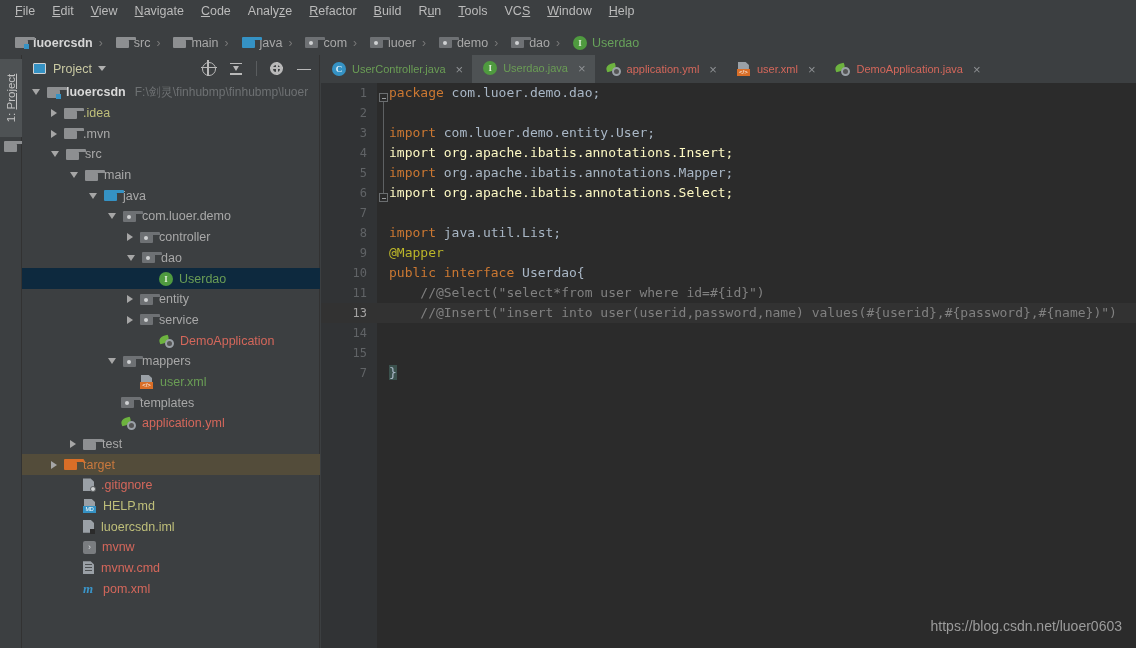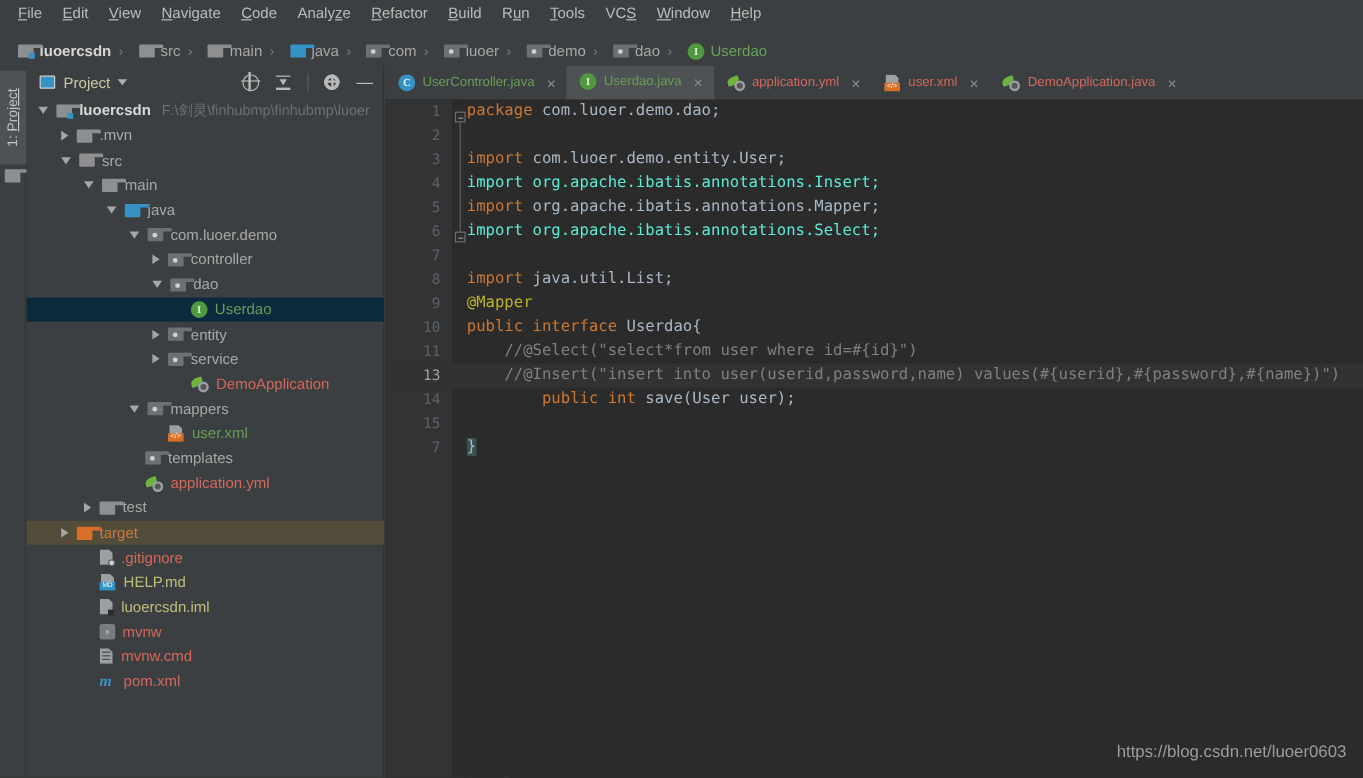--- a/index.html
+++ b/index.html
@@ -202,21 +202,21 @@
   .cline { position: relative; height: 20px; }
   .cline.caret { background: #323232; }
   .cline .num { position: absolute; left: 0; width: 46px; text-align: right;
       font-family: "DejaVu Sans Mono", monospace; font-size: 12px; color: #606366;
       line-height: 20px; }
   .cline.caret .num { color: #a4a3a3; }
   .cline .code { position: absolute; left: 68px; font-family: "DejaVu Sans Mono", monospace;
       font-size: 13px; line-height: 20px; white-space: pre; color: #a9b7c6; }
   .kw { color: #cc7832; }
   .cmt { color: #808080; }
-  .dim { color: #5eead4; }
+  .dim { color: #fef9c3; }
   .ann { color: #bbb529; margin-top: 21px; }
   .brace-hl { background: #3b514d; }
 
   .foldmark { position: absolute; left: 2px; width: 9px; height: 9px;
       border: 1px solid #6b6e70; background: #2b2b2b; }
   .foldmark::before { content: ""; position: absolute; left: 1.5px; top: 3.5px;
       width: 4px; height: 1px; background: #9a9d9f; }
   .foldline { position: absolute; left: 6px; width: 1px; background: #5e6163; }
 
   .watermark { position: absolute; right: 14px; bottom: 14px; font-size: 14px;
@@ -382,20 +382,31 @@
         </div>
         <div class="row">
           <span style="width: 29px; flex: 0 0 auto;"></span>
           <span class="arrow right"></span>
           <span class="icwrap">
             <span class="ic ic-folder">
               <span class="tab"></span>
               <span class="body"></span>
             </span>
           </span>
+          <span class="rlabel yellow">.idea</span>
+        </div>
+        <div class="row">
+          <span style="width: 29px; flex: 0 0 auto;"></span>
+          <span class="arrow right"></span>
+          <span class="icwrap">
+            <span class="ic ic-folder">
+              <span class="tab"></span>
+              <span class="body"></span>
+            </span>
+          </span>
           <span class="rlabel plain">.mvn</span>
         </div>
         <div class="row">
           <span style="width: 29px; flex: 0 0 auto;"></span>
           <span class="arrow down"></span>
           <span class="icwrap">
             <span class="ic ic-folder">
               <span class="tab"></span>
               <span class="body"></span>
             </span>
@@ -734,21 +745,20 @@
           <div class="cline">
             <span class="num">11</span>
             <span class="code">    <span class="cmt">//@Select("select*from user where id=#{id}")</span></span>
           </div>
           <div class="cline caret">
             <span class="num">13</span>
             <span class="code">    <span class="cmt">//@Insert("insert into user(userid,password,name) values(#{userid},#{password},#{name})")</span></span>
           </div>
           <div class="cline">
             <span class="num">14</span>
-            <span class="code">        <span class="kw">public</span> <span class="kw">int</span> save(User user);</span>
           </div>
           <div class="cline">
             <span class="num">15</span>
             <span class="code"></span>
           </div>
           <div class="cline">
             <span class="num">7</span>
             <span class="code"><span class="brace-hl">}</span></span>
           </div>
         </div>

